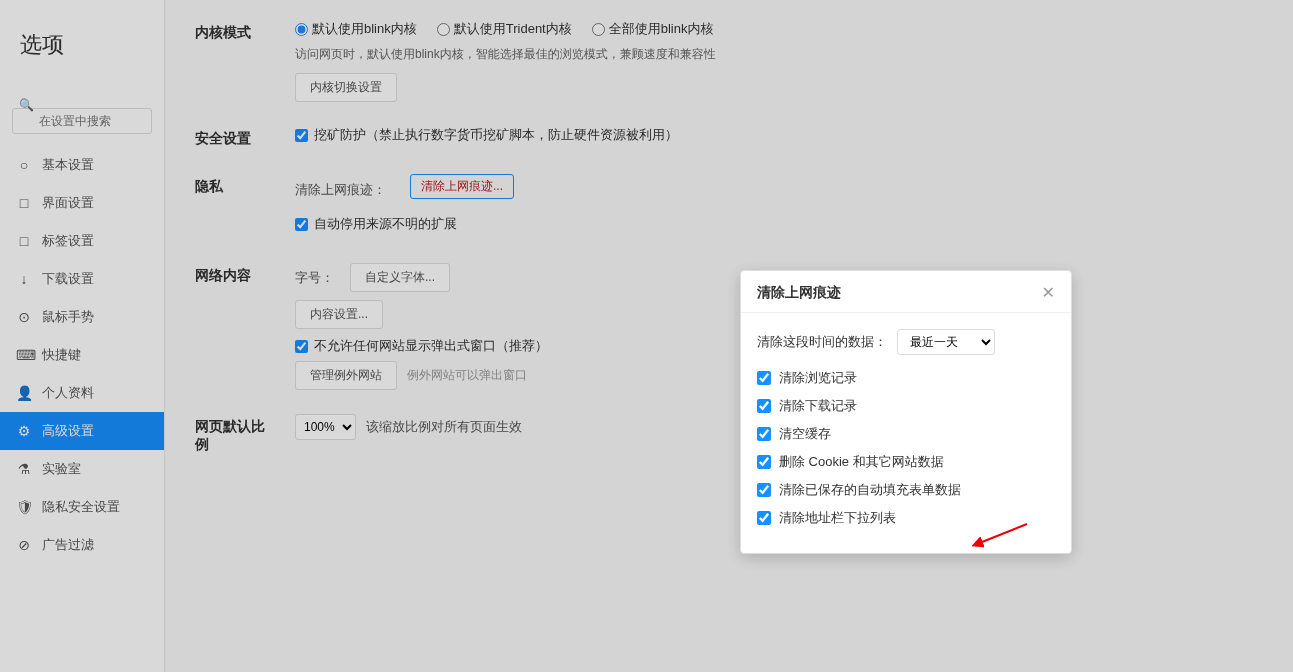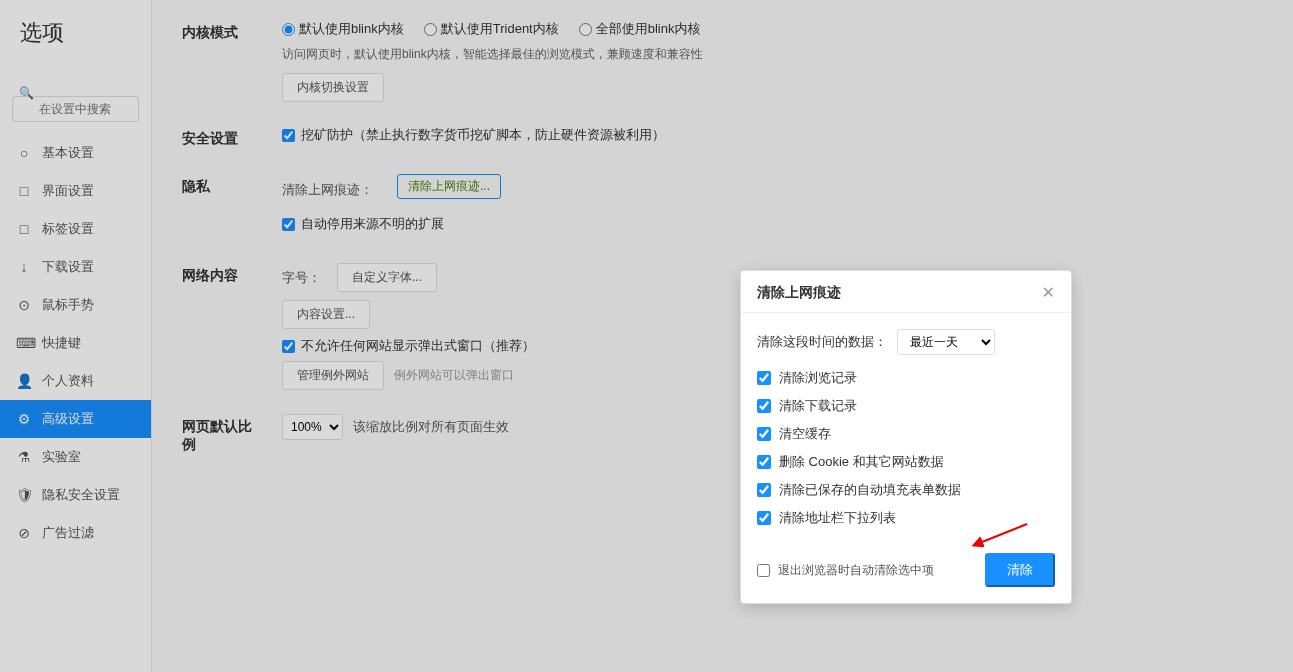--- a/index.html
+++ b/index.html
@@ -1,19 +1,19 @@
 <!DOCTYPE html>
 <html><head>
   <meta charset="utf-8">
   <style>
     * { box-sizing: border-box; margin: 0; padding: 0; }
     body { font-family: 'Microsoft YaHei', SimSun, sans-serif; font-size: 13px; background: #f5f5f5; color: #333; display: flex; height: 672px; overflow: hidden; }
 
     
-    .sidebar { width: 152px; background: #fff; border-right: 1px solid #e8e8e8; display: flex; flex-direction: column; padding-top: 0; }
+    .sidebar { width: 165px; background: #fff; border-right: 1px solid #e8e8e8; display: flex; flex-direction: column; padding-top: 12px; }
     .sidebar-title { font-size: 22px; font-weight: 300; color: #333; padding: 18px 20px 16px 20px; }
     .search-box { margin: 0 12px 12px 12px; position: relative; }
     .search-box input { width: 100%; border: 1px solid #ddd; border-radius: 3px; padding: 5px 8px 5px 26px; font-size: 12px; color: #999; outline: none; margin-top: 32px; }
     .search-icon-wrap { position: absolute; left: 7px; top: 50%; transform: translateY(-50%); color: #aaa; font-size: 12px; }
     .sidebar-nav { display: flex; flex-direction: column; }
     .nav-item { display: flex; align-items: center; padding: 10px 16px; cursor: pointer; color: #555; font-size: 13px; gap: 10px; }
     .nav-item.active { background: #1890ff; color: #fff; }
     .nav-item .nav-icon { width: 16px; text-align: center; font-size: 14px; }
 
     
@@ -29,21 +29,21 @@
     .radio-item input[type=radio] { accent-color: #1890ff; }
     .desc-text { font-size: 12px; color: #666; margin-bottom: 10px; }
     .btn { border: 1px solid #ddd; background: #fff; padding: 5px 14px; border-radius: 3px; cursor: pointer; font-size: 12px; color: #555; }
     .btn-blue { background: #1890ff; color: #fff; border-color: #1890ff; padding: 6px 20px; border-radius: 3px; cursor: pointer; font-size: 13px; }
 
     
     .checkbox-item { display: flex; align-items: center; gap: 6px; margin-bottom: 6px; cursor: pointer; }
     .checkbox-item input[type=checkbox] { accent-color: #1890ff; }
 
     
-    .link-btn { color: #4d7c0f; background: none; border: 1px solid #1890ff; padding: 3px 10px; border-radius: 3px; cursor: pointer; font-size: 12px; }
+    .link-btn { color: #b91c1c; background: none; border: 1px solid #1890ff; padding: 3px 10px; border-radius: 3px; cursor: pointer; font-size: 12px; }
 
     
     .privacy-row { display: flex; align-items: flex-end; gap: 24px; margin-bottom: 16px; }
     .privacy-label { font-size: 13px; color: #555; }
 
     
     .font-row { display: flex; align-items: center; gap: 16px; margin-bottom: 8px; }
     .font-label { color: #555; }
 
     
@@ -253,21 +253,14 @@
         <svg style="position:absolute;left:200px;top:10px;pointer-events:none;" width="80" height="30">
           <defs>
             <marker id="arrowhead" markerWidth="6" markerHeight="6" refX="3" refY="3" orient="auto">
               <polygon points="0 0, 6 3, 0 6" fill="#e00"></polygon>
             </marker>
           </defs>
           <line x1="70" y1="5" x2="20" y2="25" stroke="#e00" stroke-width="2" marker-end="url(#arrowhead)"></line>
         </svg>
       </div>
     </div>
-    <div class="dialog-footer">
-      <label class="footer-checkbox">
-        <input type="checkbox" style="">
-        <span>退出浏览器时自动清除选中项</span>
-      </label>
-      <button class="btn-blue">清除</button>
-    </div>
   </div>
 </div>
 
 </body></html>

